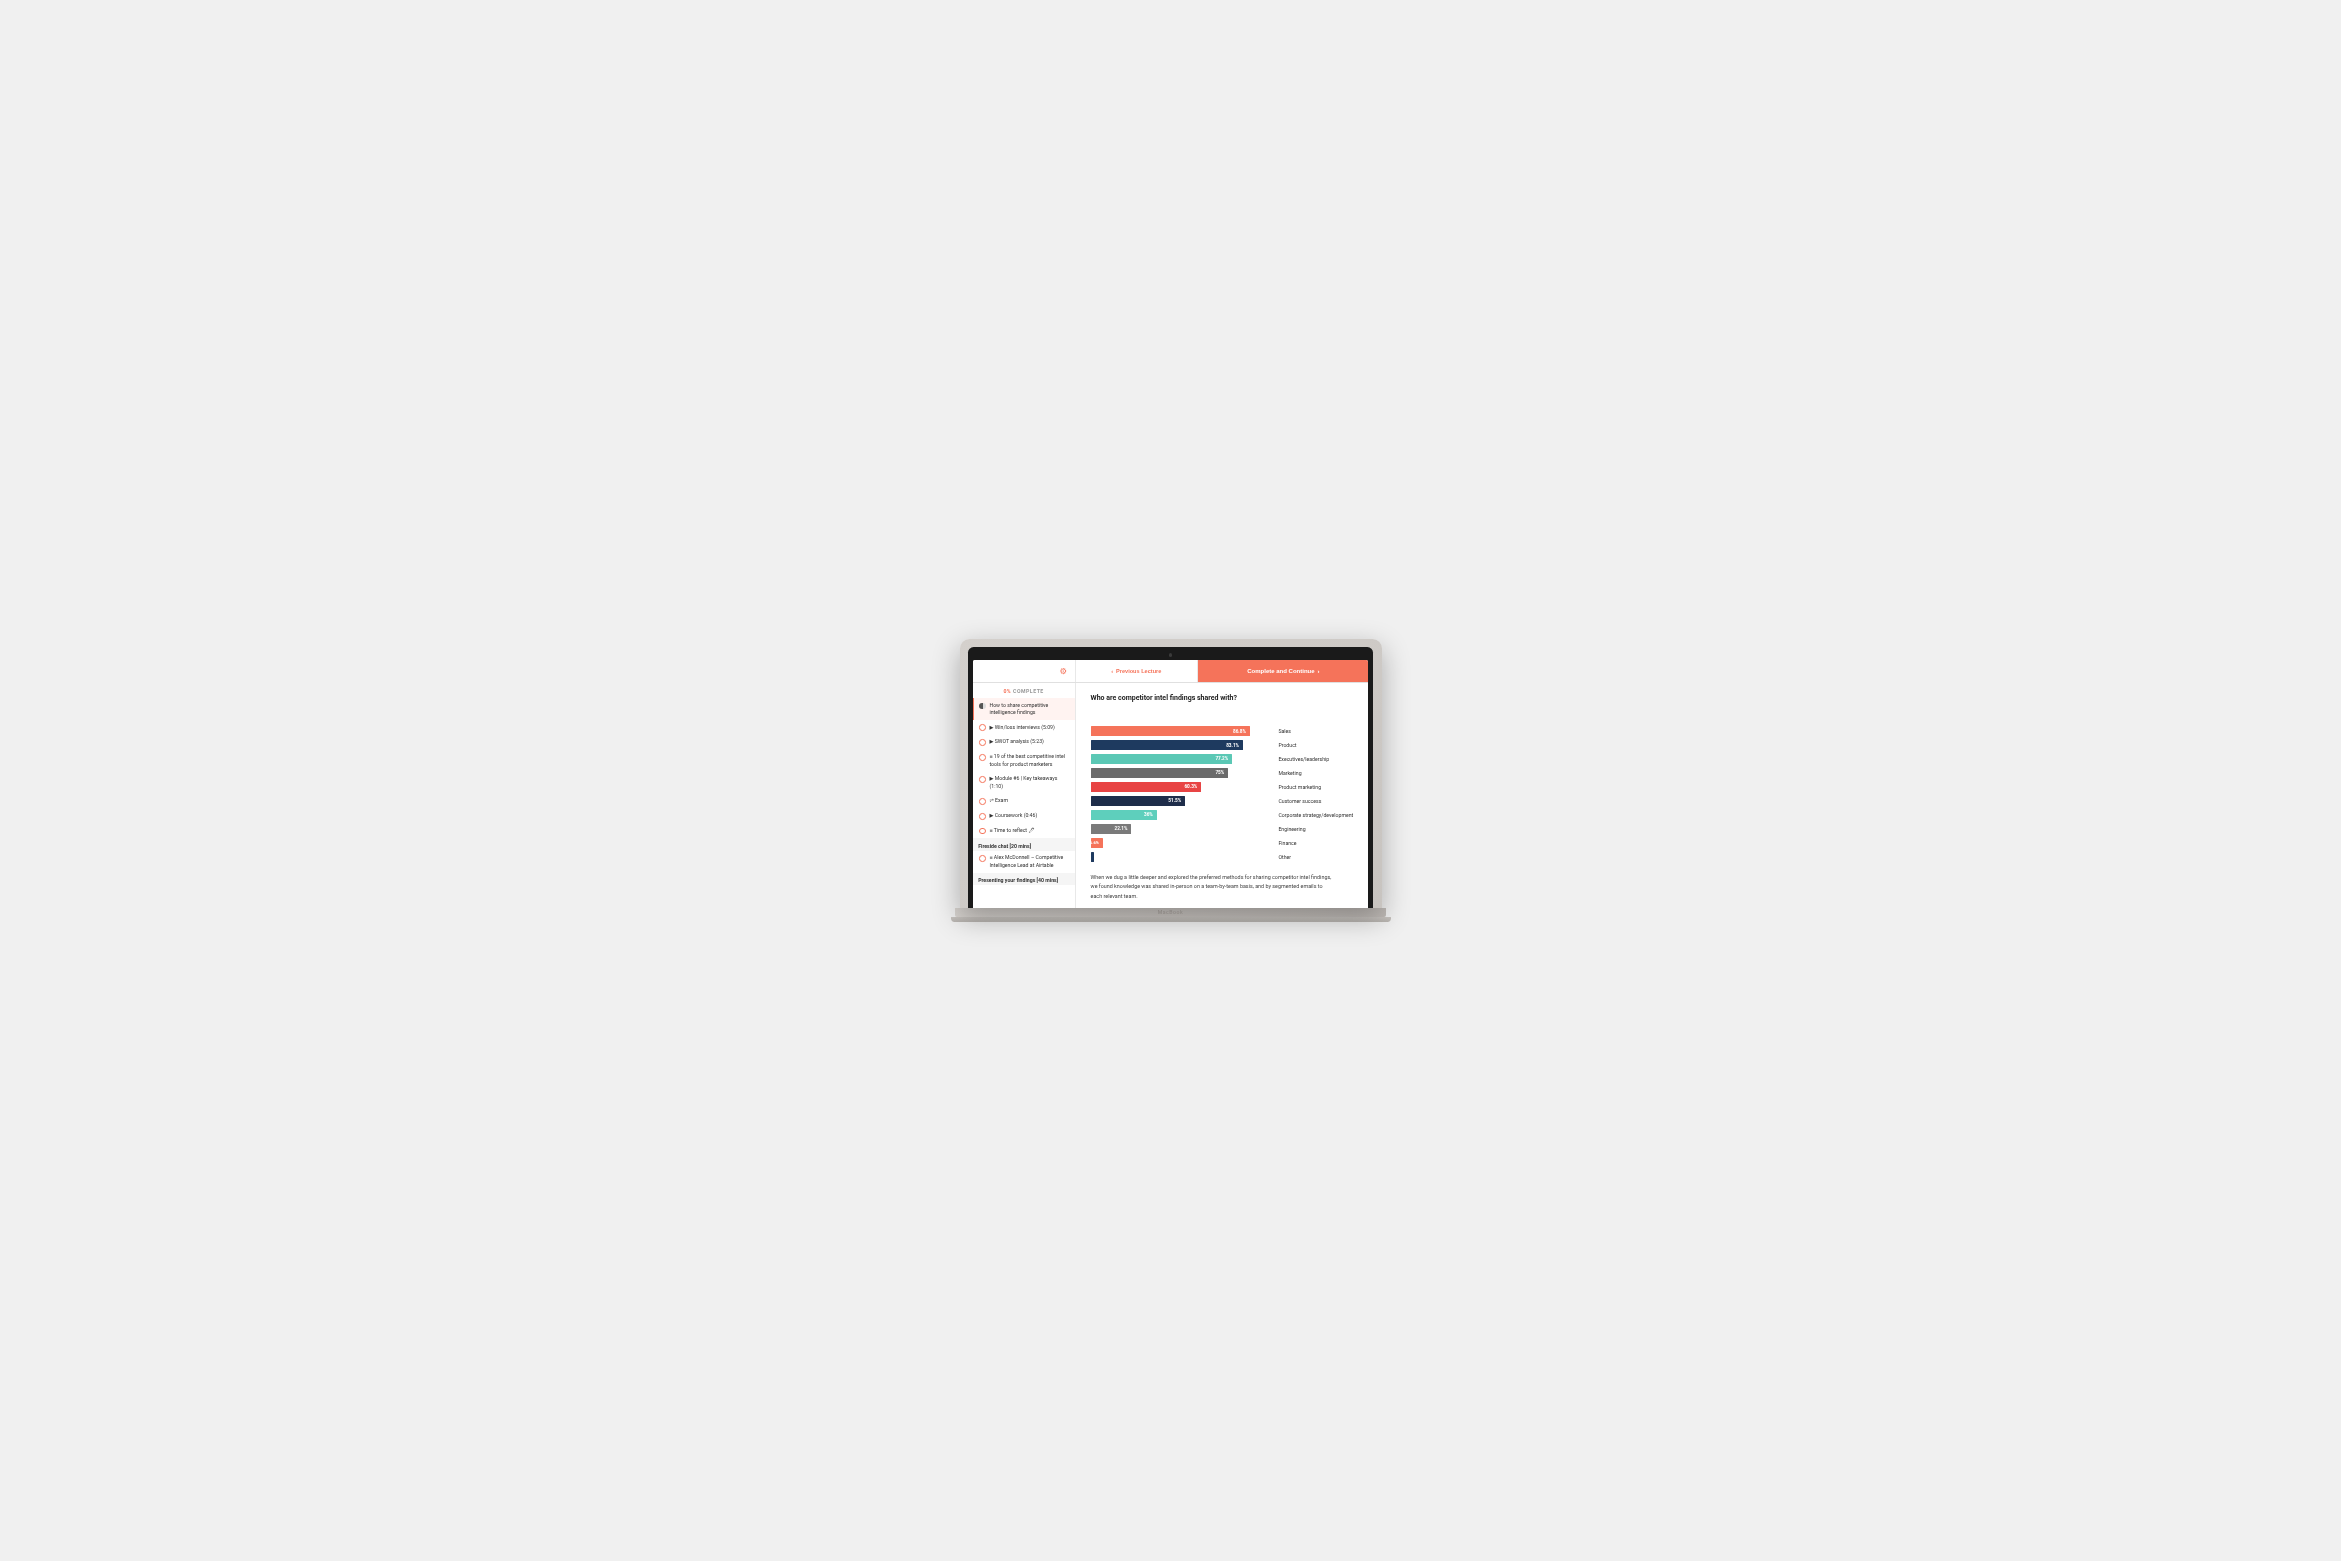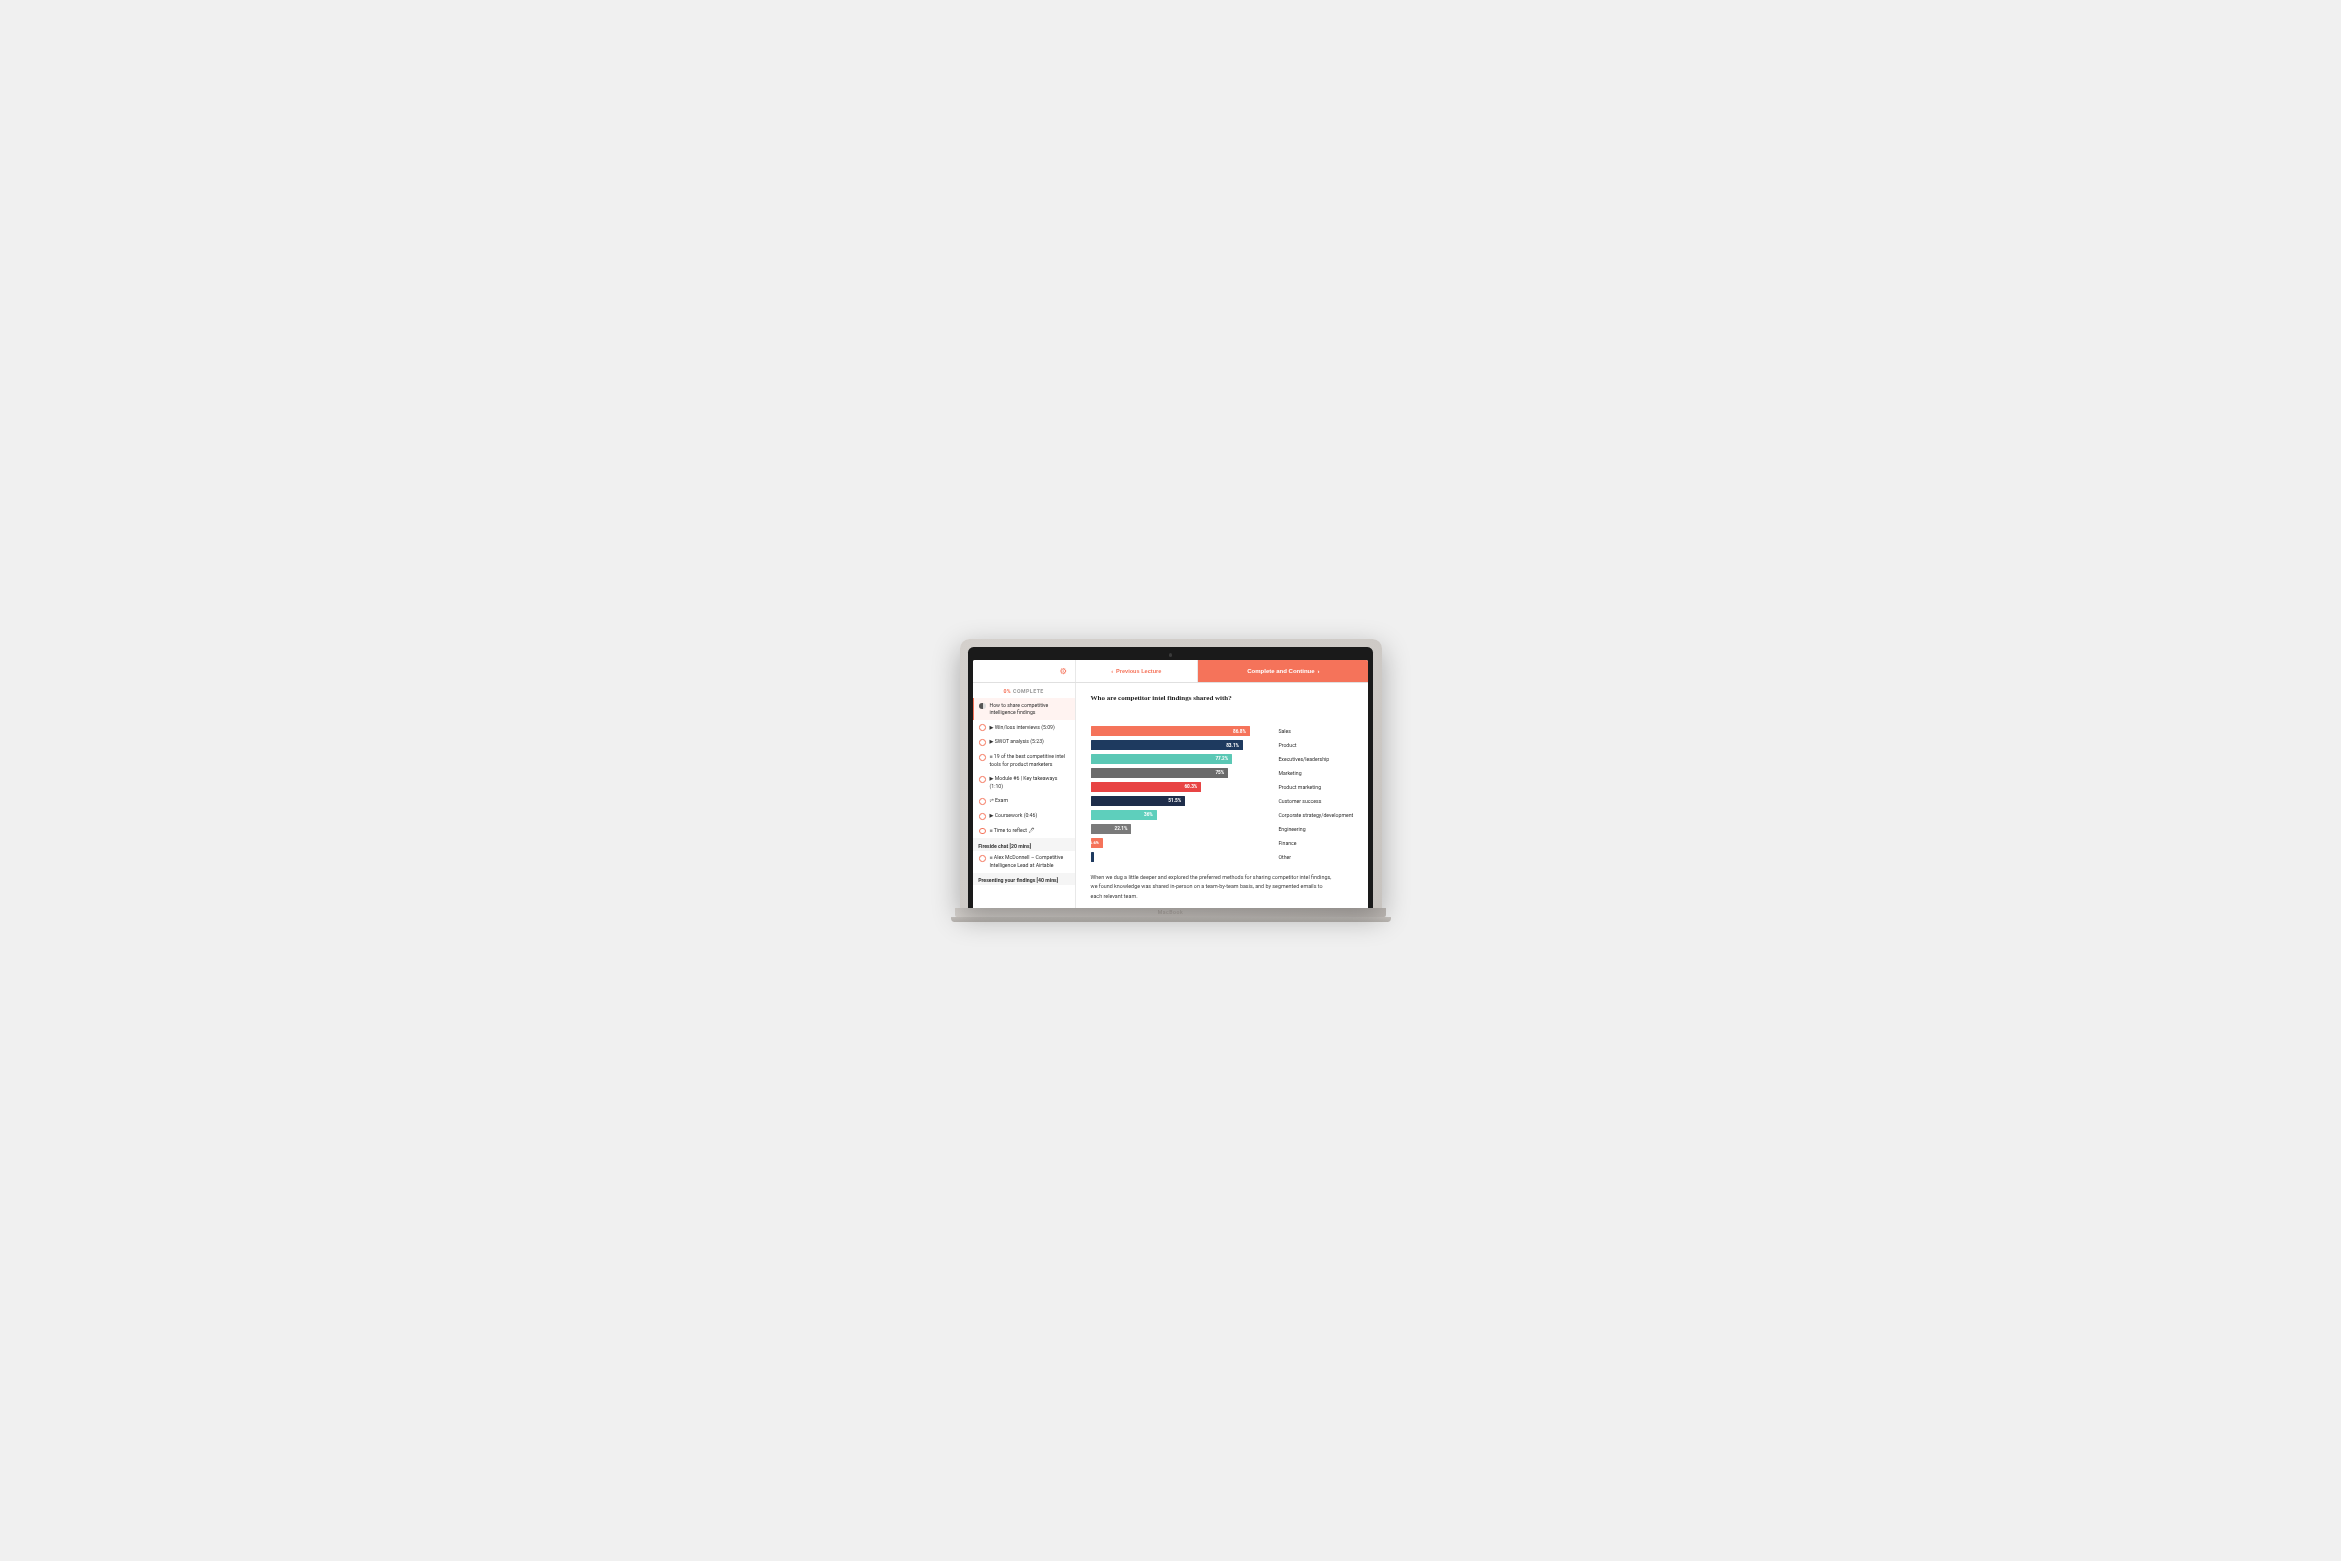--- a/index.html
+++ b/index.html
@@ -226,21 +226,20 @@
       overflow-y: auto;
       padding: 11.2px 15px;
       background: #fff;
     }
 
     .chart-title {
       font-size: 7px;
       font-weight: 700;
       color: #222;
       margin-bottom: 24px;
-      font-family: Liberation Serif, serif;
     }
 
     .bar-chart {
       display: flex;
       flex-direction: column;
       gap: 3.7px;
       margin-bottom: 11.2px;
     }
 
     .bar-row {

